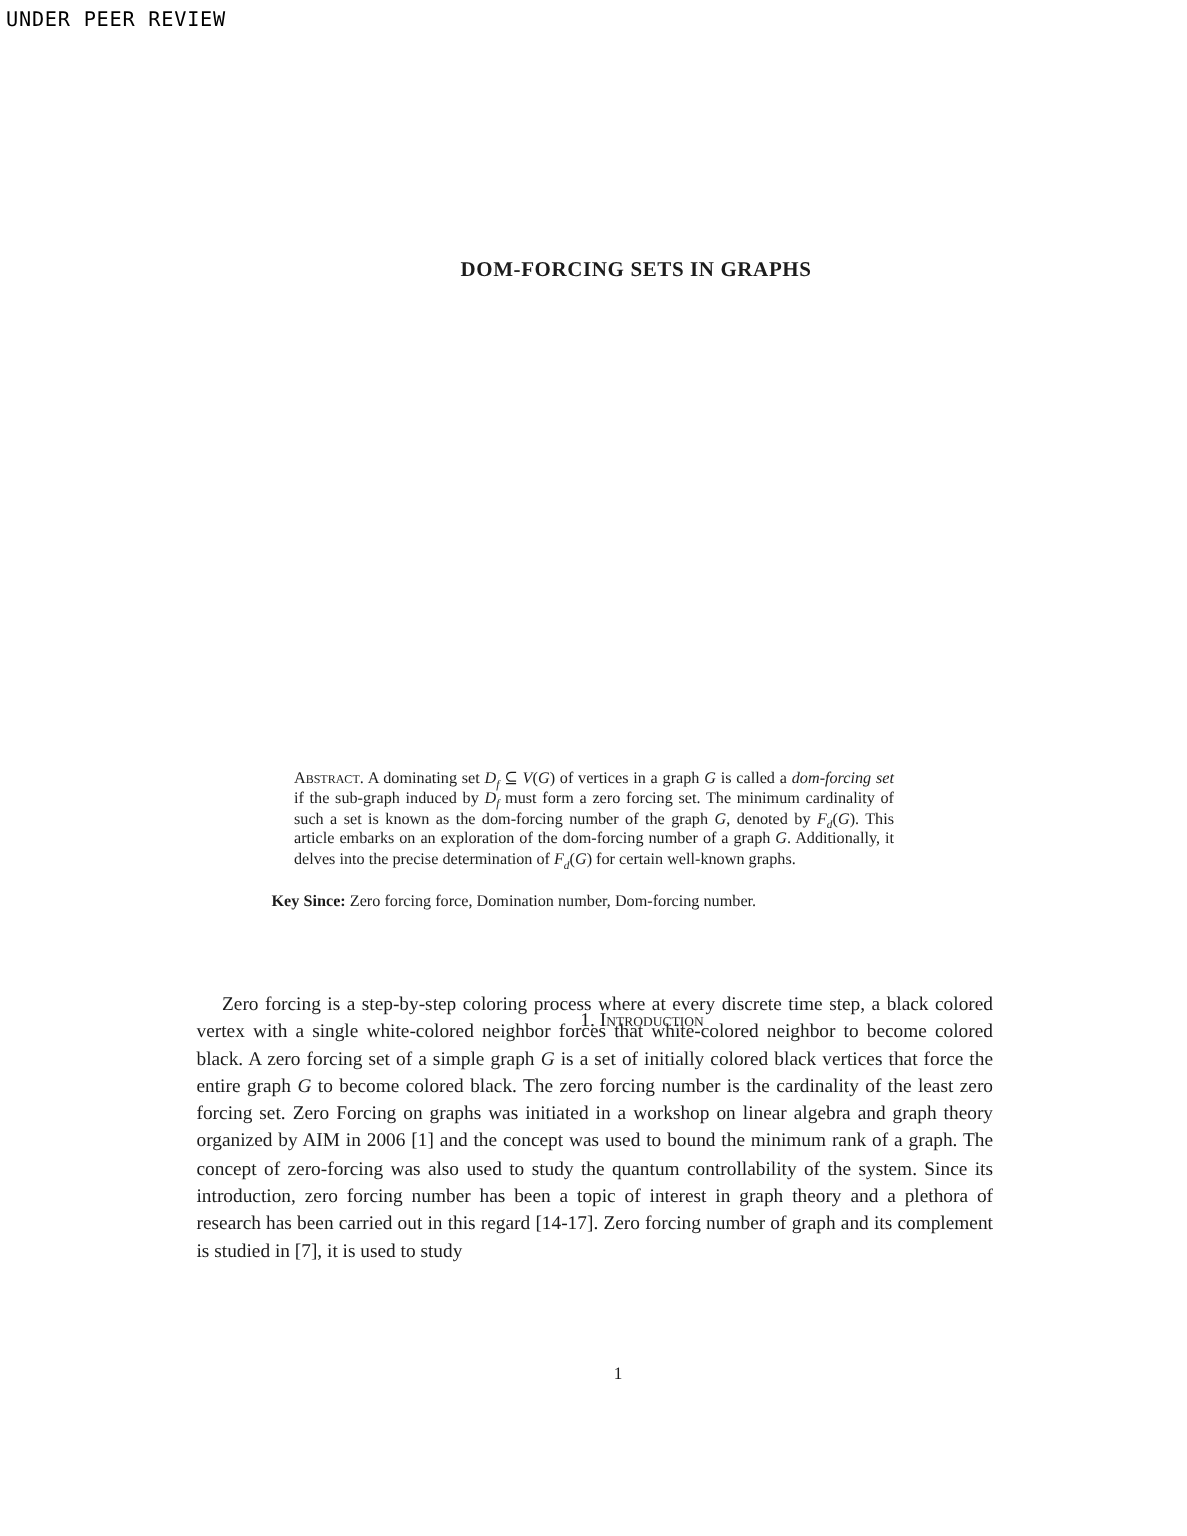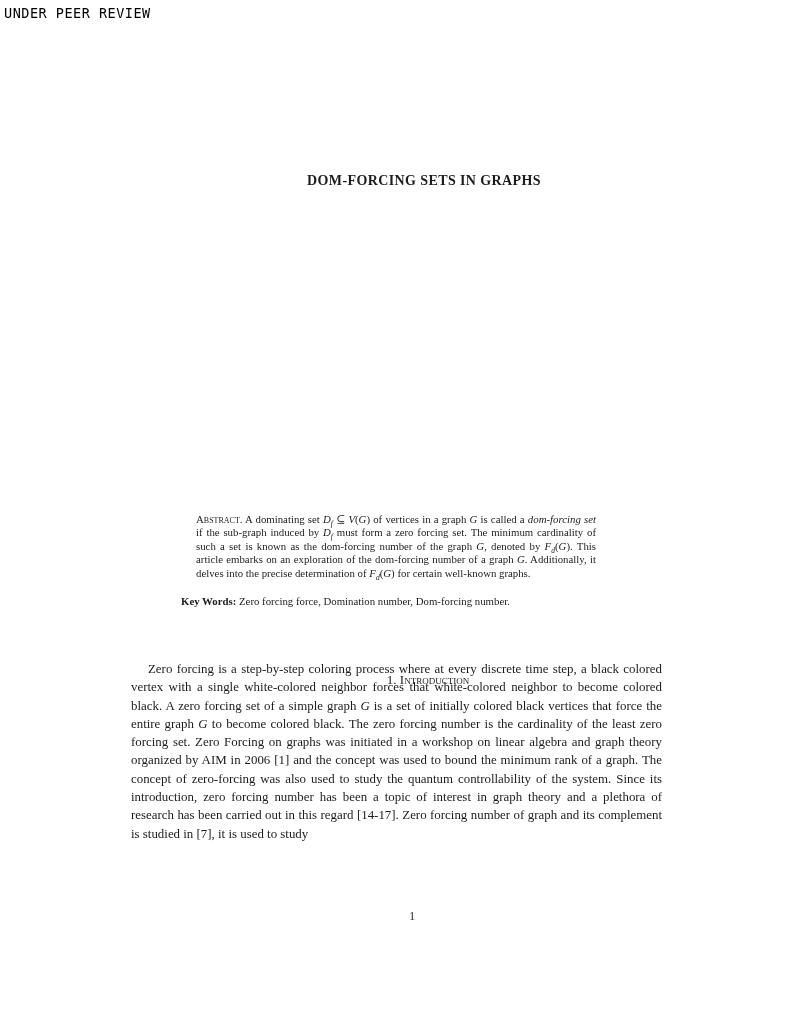--- a/index.html
+++ b/index.html
@@ -85,21 +85,21 @@
 <div class="page">
 
   <div class="watermark">UNDER PEER REVIEW</div>
 
   <h1 class="title">DOM-FORCING SETS IN GRAPHS</h1>
 
   <div class="abstract-wrap">
     <p class="abstract-text"><span class="sc">Abstract.</span><span>  A dominating set </span><span class="it">D</span><sub class="it">f</sub><span> ⊆ </span><span class="it">V</span><span>(</span><span class="it">G</span><span>) of vertices in a graph </span><span class="it">G</span><span> is called a </span><span class="it">dom-forcing set</span><span> if the sub-graph induced by </span><span class="it">D</span><sub class="it">f</sub><span> must form a zero forcing set. The minimum cardinality of such a set is known as the dom-forcing number of the graph </span><span class="it">G</span><span>, denoted by </span><span class="it">F</span><sub class="it">d</sub><span>(</span><span class="it">G</span><span>). This article embarks on an exploration of the dom-forcing number of a graph </span><span class="it">G</span><span>. Additionally, it delves into the precise determination of </span><span class="it">F</span><sub class="it">d</sub><span>(</span><span class="it">G</span><span>) for certain well-known graphs.</span></p>
 
     <div class="meta-block">
-      <p class="meta-line"><span class="bf">Key Words:</span><span> Zero forcing force, Domination number, Dom-forcing number.</span></p>
+      <p class="meta-line"><span class="bf">Key Since:</span><span> Zero forcing force, Domination number, Dom-forcing number.</span></p>
     </div>
   </div>
 
   <h2 class="section-heading"><span>1. </span><span class="sc">Introduction</span></h2>
 
   <p class="body-text"><span>Zero forcing is a step-by-step coloring process where at every discrete time step, a black colored vertex with a single white-colored neighbor forces that white-colored neighbor to become colored black. A zero forcing set of a simple graph </span><span class="it">G</span><span> is a set of initially colored black vertices that force the entire graph </span><span class="it">G</span><span> to become colored black. The zero forcing number is the cardinality of the least zero forcing set. Zero Forcing on graphs was initiated in a workshop on linear algebra and graph theory organized by AIM in 2006 [1] and the concept was used to bound the minimum rank of a graph. The concept of zero-forcing was also used to study the quantum controllability of the system. Since its introduction, zero forcing number has been a topic of interest in graph theory and a plethora of research has been carried out in this regard [14-17]. Zero forcing number of graph and its complement is studied in [7], it is used to study</span></p>
 
   <div class="page-number">1</div>
 
 </div>

